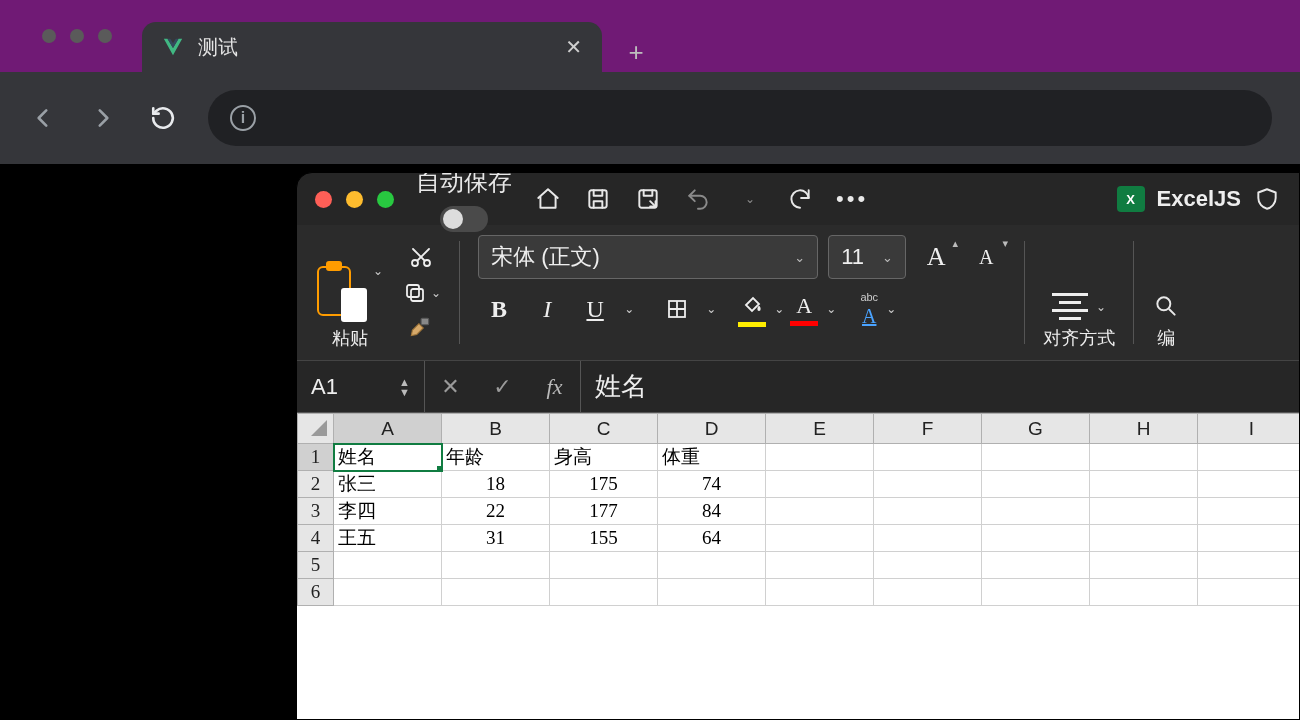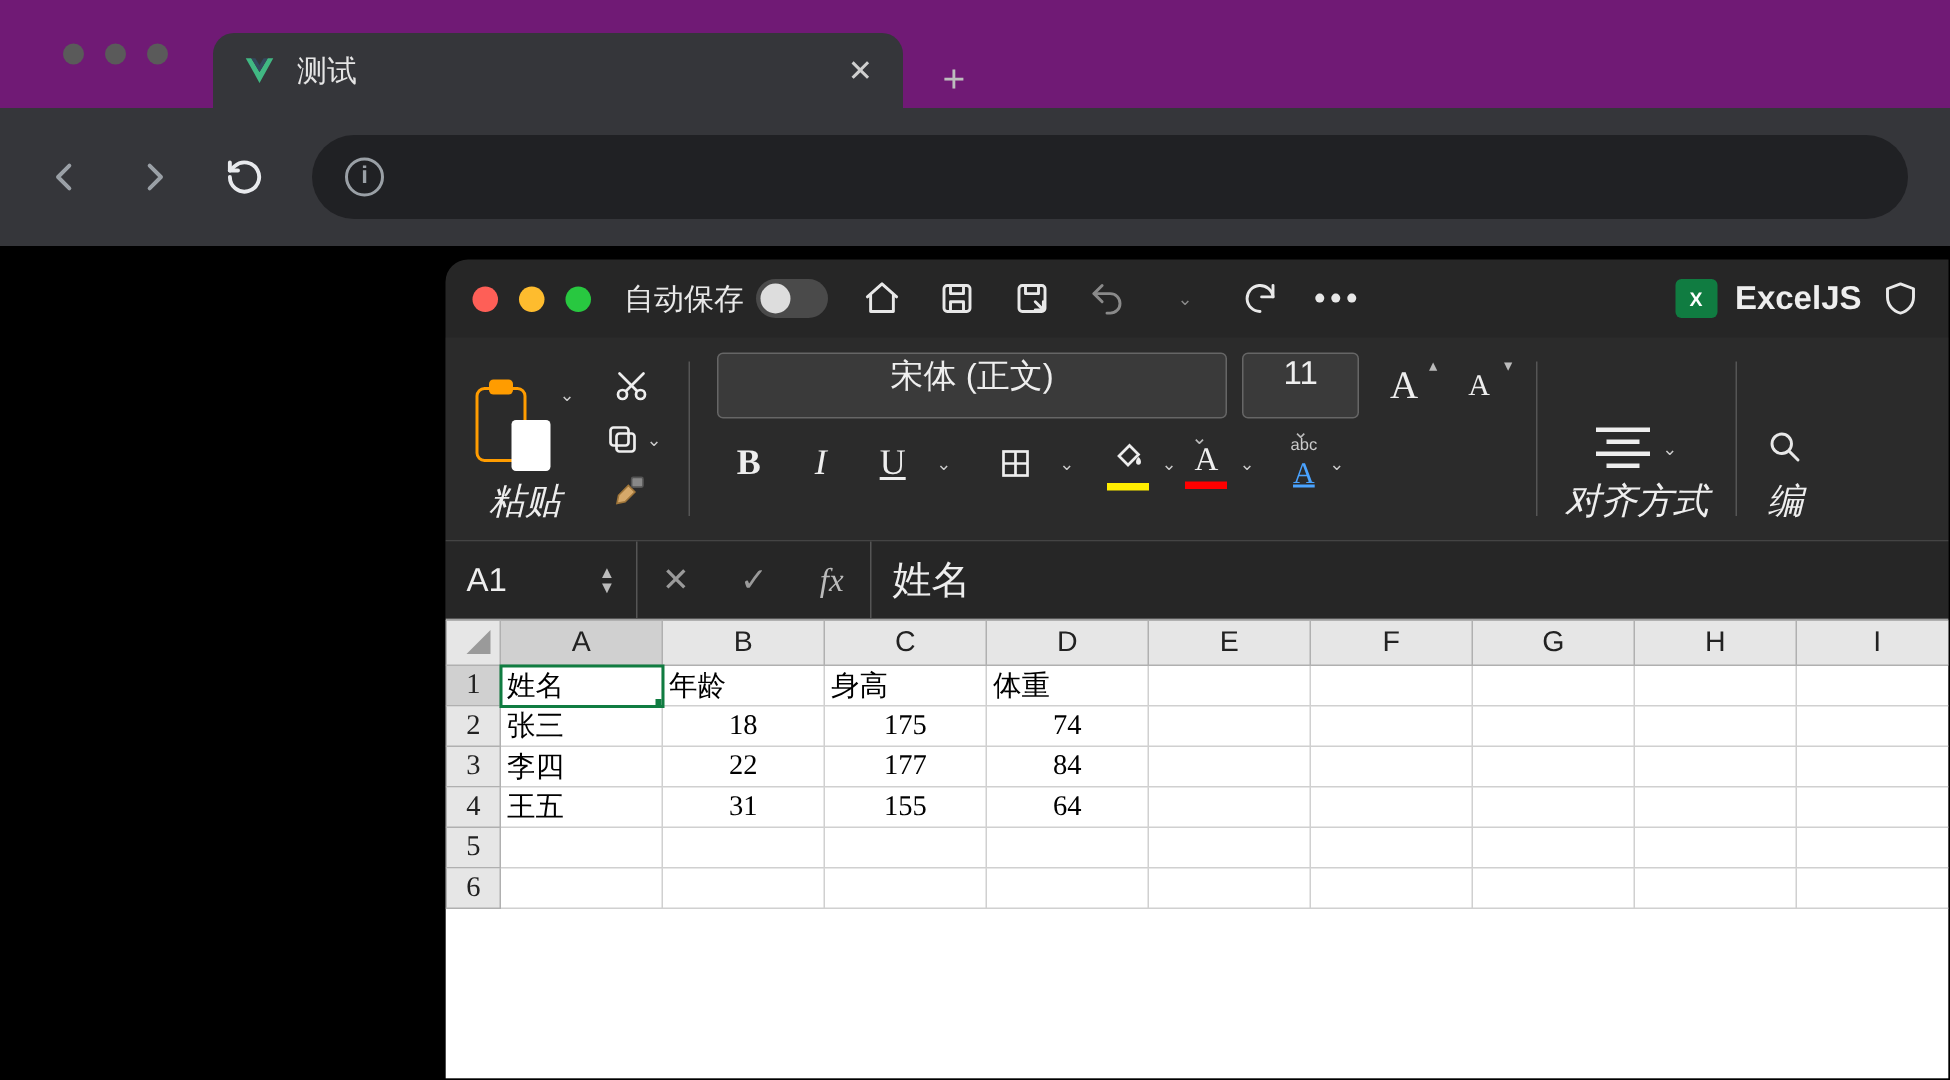--- a/index.html
+++ b/index.html
@@ -27,52 +27,52 @@
   
   .page { position:absolute; left:0; right:0; top:164px; bottom:0; background:#000; }
   .export-btn { position:absolute; left:0; top:16px; height:60px; padding:0 22px; background:#1e9fff; color:#fff; font-size:26px; border:none; border-radius:4px; display:flex; align-items:center; }
 
   
   .excel { position:absolute; left:296px; top:8px; right:0; bottom:0; background:#262626; border-top-left-radius:16px; border:1px solid #000; display:flex; flex-direction:column; overflow:hidden; }
   .ex-titlebar { height:52px; display:flex; align-items:center; padding:0 18px; gap:22px; color:#e8e8e8; }
   .mac-dots { display:flex; gap:14px; align-items:center; }
   .mac-dot { width:17px; height:17px; border-radius:50%; display:inline-block; }
   .mac-dot.red{background:#fe5f57;} .mac-dot.yel{background:#febc2e;} .mac-dot.grn{background:#28c840;}
-  .autosave { display:flex; align-items:center; gap:8px; font-size:20px; }
+  .autosave { display:flex; align-items:center; gap:8px; font-size:24px;flex-direction:column; }
   .toggle { width:48px; height:26px; background:#4a4a4a; border-radius:13px; position:relative; }
   .toggle::before { content:""; position:absolute; left:3px; top:3px; width:20px; height:20px; background:#ddd; border-radius:50%; }
   .tb-ico { width:28px; height:28px; display:flex; align-items:center; justify-content:center; color:#e8e8e8; }
   .tb-ico svg { width:26px; height:26px; stroke:currentColor; fill:none; stroke-width:1.8; stroke-linecap:round; stroke-linejoin:round; }
   .tb-ico.dim{color:#8a8a8a;}
   .tb-dots{font-size:22px; letter-spacing:3px; color:#e8e8e8;}
   .titlebar-right { margin-left:auto; display:flex; align-items:center; gap:12px; font-size:22px; font-weight:600; color:#eee; }
   .xl-badge { width:28px; height:26px; background:#107c41; border-radius:4px; color:#fff; font-size:13px; font-weight:bold; display:flex; align-items:center; justify-content:center; }
 
   .ex-tabs { height:48px; display:flex; align-items:center; gap:34px; padding:0 22px; font-size:24px; color:#eee; font-weight:600; }
   .ex-tabs .tabi { padding-bottom:6px; cursor:default; }
   .ex-tabs .tabi.active { border-bottom:4px solid #fff; }
   .ex-tabs .bulb { margin-left:auto; }
 
   .ribbon { height:136px; background:#2b2b2b; display:flex; align-items:stretch; padding:10px 20px; gap:18px; border-bottom:1px solid #444; }
   .r-sep { width:1px; background:#555; margin:6px 0; }
   .r-group { display:flex; flex-direction:column; align-items:center; justify-content:flex-end; gap:6px; color:#eee; font-size:18px; }
-  .r-group .lbl{font-size:24px;font-style:italic;}
+  .r-group .lbl{font-size:18px;}
   .paste-ico { width:48px; height:56px; position:relative; }
   .paste-ico .board{position:absolute;left:0;top:2px;width:34px;height:50px;border:2px solid #ff9c00;border-radius:6px;}
   .paste-ico .clip{position:absolute;left:9px;top:-3px;width:16px;height:10px;background:#ff9c00;border-radius:3px;}
   .paste-ico .sheet{position:absolute;right:-2px;bottom:-2px;width:26px;height:34px;background:#fff;border-radius:3px;}
   .mini-col { display:flex; flex-direction:column; gap:8px; align-items:center; justify-content:center; }
   .mini-ico{width:28px;height:28px;display:flex;align-items:center;justify-content:center;color:#eee;}
   .mini-ico svg{width:24px;height:24px;stroke:currentColor;fill:none;stroke-width:1.8;stroke-linecap:round;stroke-linejoin:round;}
   .caretr{font-size:12px;color:#ccc;margin-left:2px;}
   .brush{width:28px;height:28px;}
   .brush svg{width:26px;height:26px;}
 
   .font-row{display:flex;gap:10px;align-items:center;}
-  .sel{height:44px;background:#3a3a3a;border:1px solid #666;border-radius:4px;color:#eee;display:flex;align-items:center;padding:0 12px;font-size:22px;gap:18px;flex-direction:column;}
+  .sel{height:44px;background:#3a3a3a;border:1px solid #666;border-radius:4px;color:#eee;display:flex;align-items:center;padding:0 12px;font-size:22px;gap:18px;}
   .sel.fontname{width:340px;} .sel.fontsize{width:78px;}
   .sel .dd{font-size:13px;color:#bbb;}
   .abtn{height:44px;width:40px;display:flex;align-items:center;justify-content:center;color:#eee;font-family:"Times New Roman",serif;font-size:26px;position:relative;}
   .abtn.grow::after{content:"▴";position:absolute;right:-2px;top:2px;font-size:11px;color:#bbb;}
   .abtn.shrink::after{content:"▾";position:absolute;right:-2px;top:2px;font-size:11px;color:#bbb;}
   .fmt-row{display:flex;gap:6px;align-items:center;margin-top:10px;}
   .fbtn{width:42px;height:40px;display:flex;align-items:center;justify-content:center;color:#eee;font-size:24px;font-family:"Times New Roman",serif;}
   .fbtn.bold{font-weight:bold;}
   .fbtn.ital{font-style:italic;}
   .fbtn.under{text-decoration:underline;}

